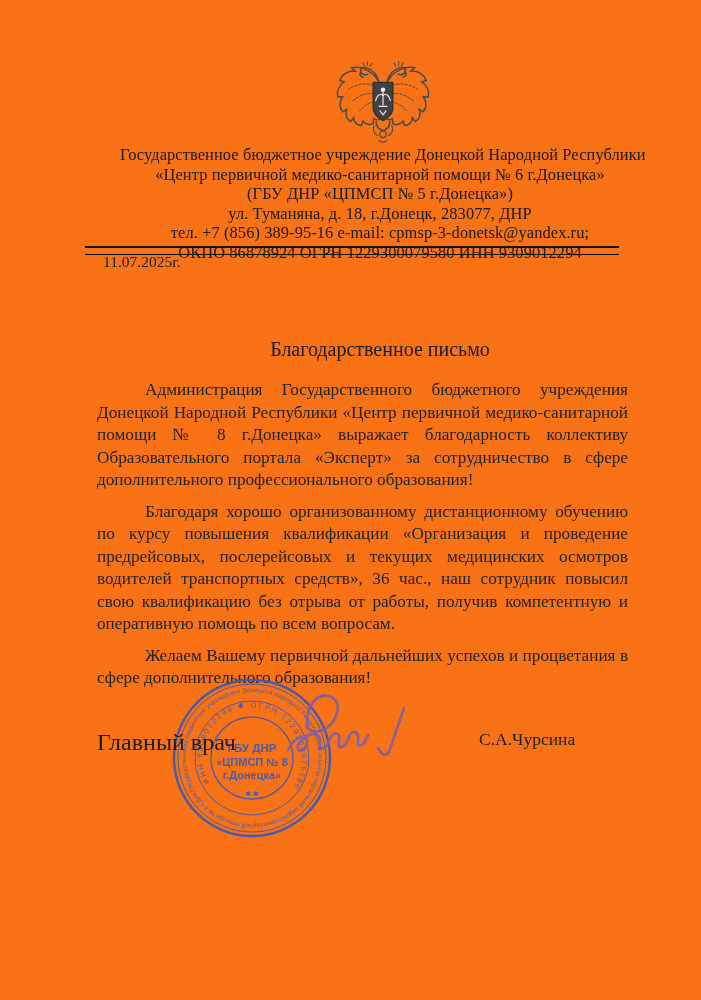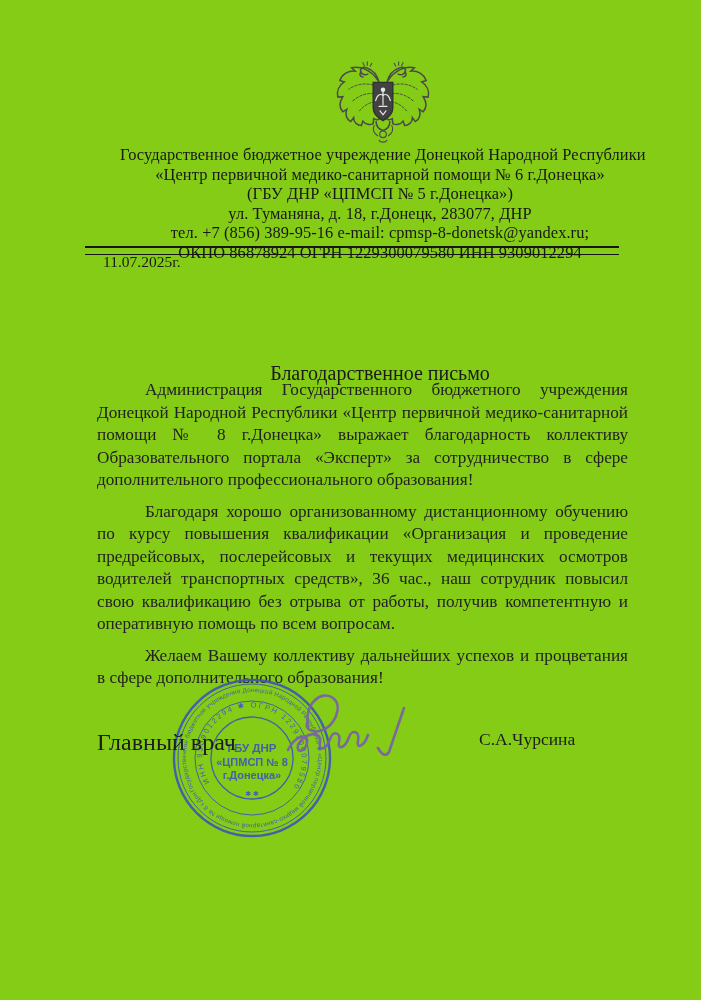--- a/index.html
+++ b/index.html
@@ -1,17 +1,17 @@
 <!DOCTYPE html>
 <html><head>
 <meta charset="utf-8">
 <style>
   html,body{margin:0;padding:0;background:#e8e8e8;}
   .page{
-    position:relative;width:701px;height:1000px;background:#84cc16;
+    position:relative;width:701px;height:1000px;background:#f97316;
     font-family:"Liberation Serif", serif;color:#1f1f1f;overflow:hidden;
     margin:0 auto;
   }
   
   .emblem{position:absolute;left:334px;top:56px;width:98px;height:92px;}
   
   .letterhead{
     position:absolute;left:120px;top:145px;width:520px;
     text-align:center;font-size:16.4px;line-height:19.6px;color:#181818;
     letter-spacing:.1px;
@@ -20,21 +20,21 @@
   
   .rule{
     position:absolute;left:85px;top:246px;width:534px;height:6px;
     border-top:2.6px solid #151515;border-bottom:1.4px solid #151515;
   }
   
   .date{position:absolute;left:103px;top:253px;font-size:15.5px;color:#1b1b1b;}
   
   .title{
     position:absolute;left:120px;top:338px;width:520px;
-    text-align:center;font-size:20px;color:#1b1b1b;margin-top:24px;
+    text-align:center;font-size:20px;color:#1b1b1b;
   }
   
   .letter-body{
     position:absolute;left:97px;top:379px;width:531px;
     font-size:17.2px;line-height:22.5px;text-align:justify;color:#222;
   }
   .letter-body p{margin:0 0 9px 0;text-indent:48px;}
   
   .sign-position{position:absolute;left:97px;top:729px;font-size:24px;color:#1d1d1d;}
   .sign-name{position:absolute;left:479px;top:729px;font-size:17.5px;color:#1d1d1d;}
@@ -94,34 +94,34 @@
       <path d="M46 50.5 h8"></path>
       <path d="M47 55 l3 4 3 -4"></path>
     </g>
   </svg>
 
   <div class="letterhead">
     <div>Государственное бюджетное учреждение Донецкой Народной Республики</div>
     <div>«Центр первичной медико-санитарной помощи № 6 г.Донецка»</div>
     <div>(ГБУ ДНР «ЦПМСП № 5 г.Донецка»)</div>
     <div>ул. Туманяна, д. 18, г.Донецк, 283077, ДНР</div>
-    <div>тел. +7 (856) 389-95-16  e-mail: cpmsp-8-donetsk@yandex.ru;</div>
+    <div>тел. +7 (856) 389-95-16  e-mail: cpmsp-3-donetsk@yandex.ru;</div>
     <div>ОКПО 86878924 ОГРН 1229300079580  ИНН 9309012294</div>
   </div>
 
   <div class="rule"></div>
 
   <div class="date">11.07.2025г.</div>
 
   <div class="title">Благодарственное письмо</div>
 
   <div class="letter-body">
     <p>Администрация Государственного бюджетного учреждения Донецкой Народной Республики «Центр первичной медико-санитарной помощи № 8 г.Донецка» выражает благодарность коллективу Образовательного портала «Эксперт» за сотрудничество в сфере дополнительного профессионального образования!</p>
     <p>Благодаря хорошо организованному дистанционному обучению по курсу повышения квалификации «Организация и проведение предрейсовых, послерейсовых и текущих медицинских осмотров водителей транспортных средств», 36 час., наш сотрудник повысил свою квалификацию без отрыва от работы, получив компетентную и оперативную помощь по всем вопросам.</p>
-    <p>Желаем Вашему коллективу дальнейших успехов и процветания в сфере дополнительного образования!</p>
+    <p>Желаем Вашему первичной дальнейших успехов и процветания в сфере дополнительного образования!</p>
   </div>
 
   <svg class="stamp" viewBox="0 0 164 164" aria-hidden="true">
     <g fill="none" stroke="#3c58b5">
       <circle cx="82" cy="82" r="78" stroke-width="2.4"></circle>
       <circle cx="82" cy="82" r="74" stroke-width="1"></circle>
       <circle cx="82" cy="82" r="57" stroke-width="1"></circle>
       <circle cx="82" cy="82" r="41" stroke-width="1.3"></circle>
     </g>
     <defs>

